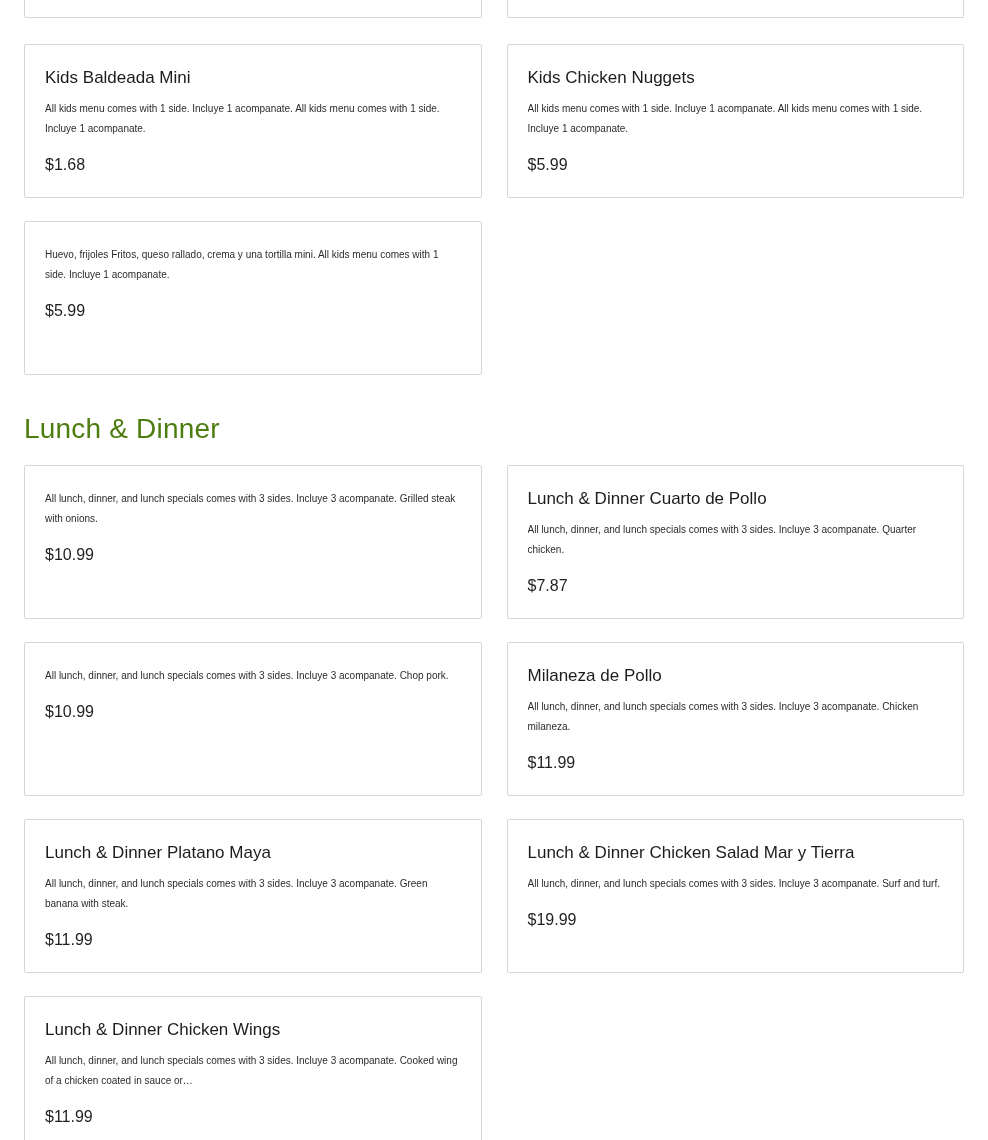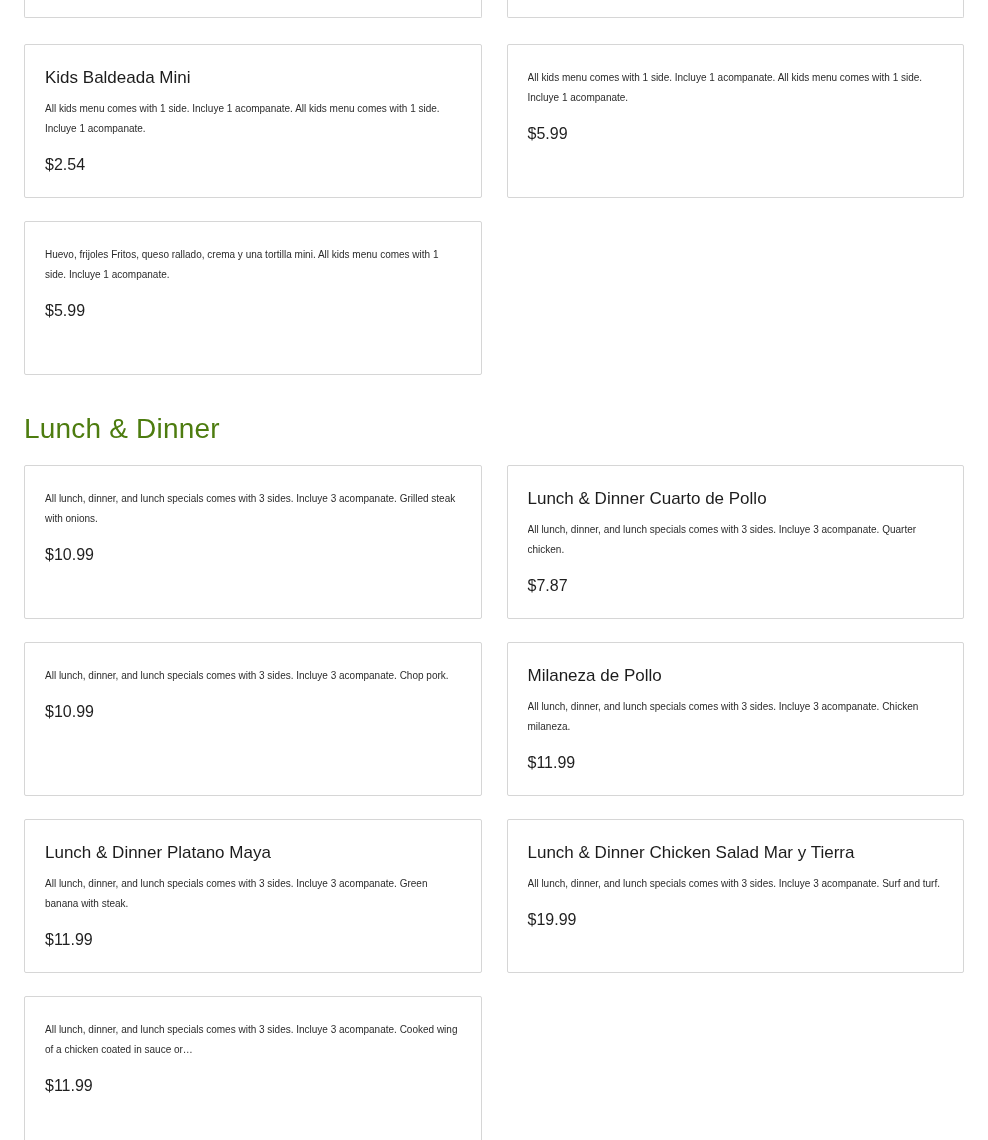--- a/index.html
+++ b/index.html
@@ -81,23 +81,24 @@
 
   <div class="grid partial-grid">
     <article class="card partial"></article>
     <article class="card partial"></article>
   </div>
 
   <div class="grid">
     <article class="card">
       <h3 class="item-name">Kids Baldeada Mini</h3>
       <p class="item-desc">All kids menu comes with 1 side. Incluye 1 acompanate. All kids menu comes with 1 side. Incluye 1 acompanate.</p>
-      <div class="item-price">$2.54</div>
+      <div class="item-price">$1.68</div>
     </article>
     <article class="card">
+      <h3 class="item-name">Kids Chicken Nuggets</h3>
       <p class="item-desc">All kids menu comes with 1 side. Incluye 1 acompanate. All kids menu comes with 1 side. Incluye 1 acompanate.</p>
       <div class="item-price">$5.99</div>
     </article>
     <article class="card">
       <p class="item-desc">Huevo, frijoles Fritos, queso rallado, crema y una tortilla mini. All kids menu comes with 1 side. Incluye 1 acompanate.</p>
       <div class="item-price">$5.99</div>
     </article>
   </div>
 
   <h2 class="section-heading">Lunch &amp; Dinner</h2>
@@ -125,18 +126,19 @@
       <h3 class="item-name">Lunch &amp; Dinner Platano Maya</h3>
       <p class="item-desc">All lunch, dinner, and lunch specials comes with 3 sides. Incluye 3 acompanate. Green banana with steak.</p>
       <div class="item-price">$11.99</div>
     </article>
     <article class="card">
       <h3 class="item-name">Lunch &amp; Dinner Chicken Salad Mar y Tierra</h3>
       <p class="item-desc">All lunch, dinner, and lunch specials comes with 3 sides. Incluye 3 acompanate. Surf and turf.</p>
       <div class="item-price">$19.99</div>
     </article>
     <article class="card">
+      <h3 class="item-name">Lunch &amp; Dinner Chicken Wings</h3>
       <p class="item-desc">All lunch, dinner, and lunch specials comes with 3 sides. Incluye 3 acompanate. Cooked wing of a chicken coated in sauce or…</p>
       <div class="item-price">$11.99</div>
     </article>
   </div>
 
 </main>
 
 </body></html>

